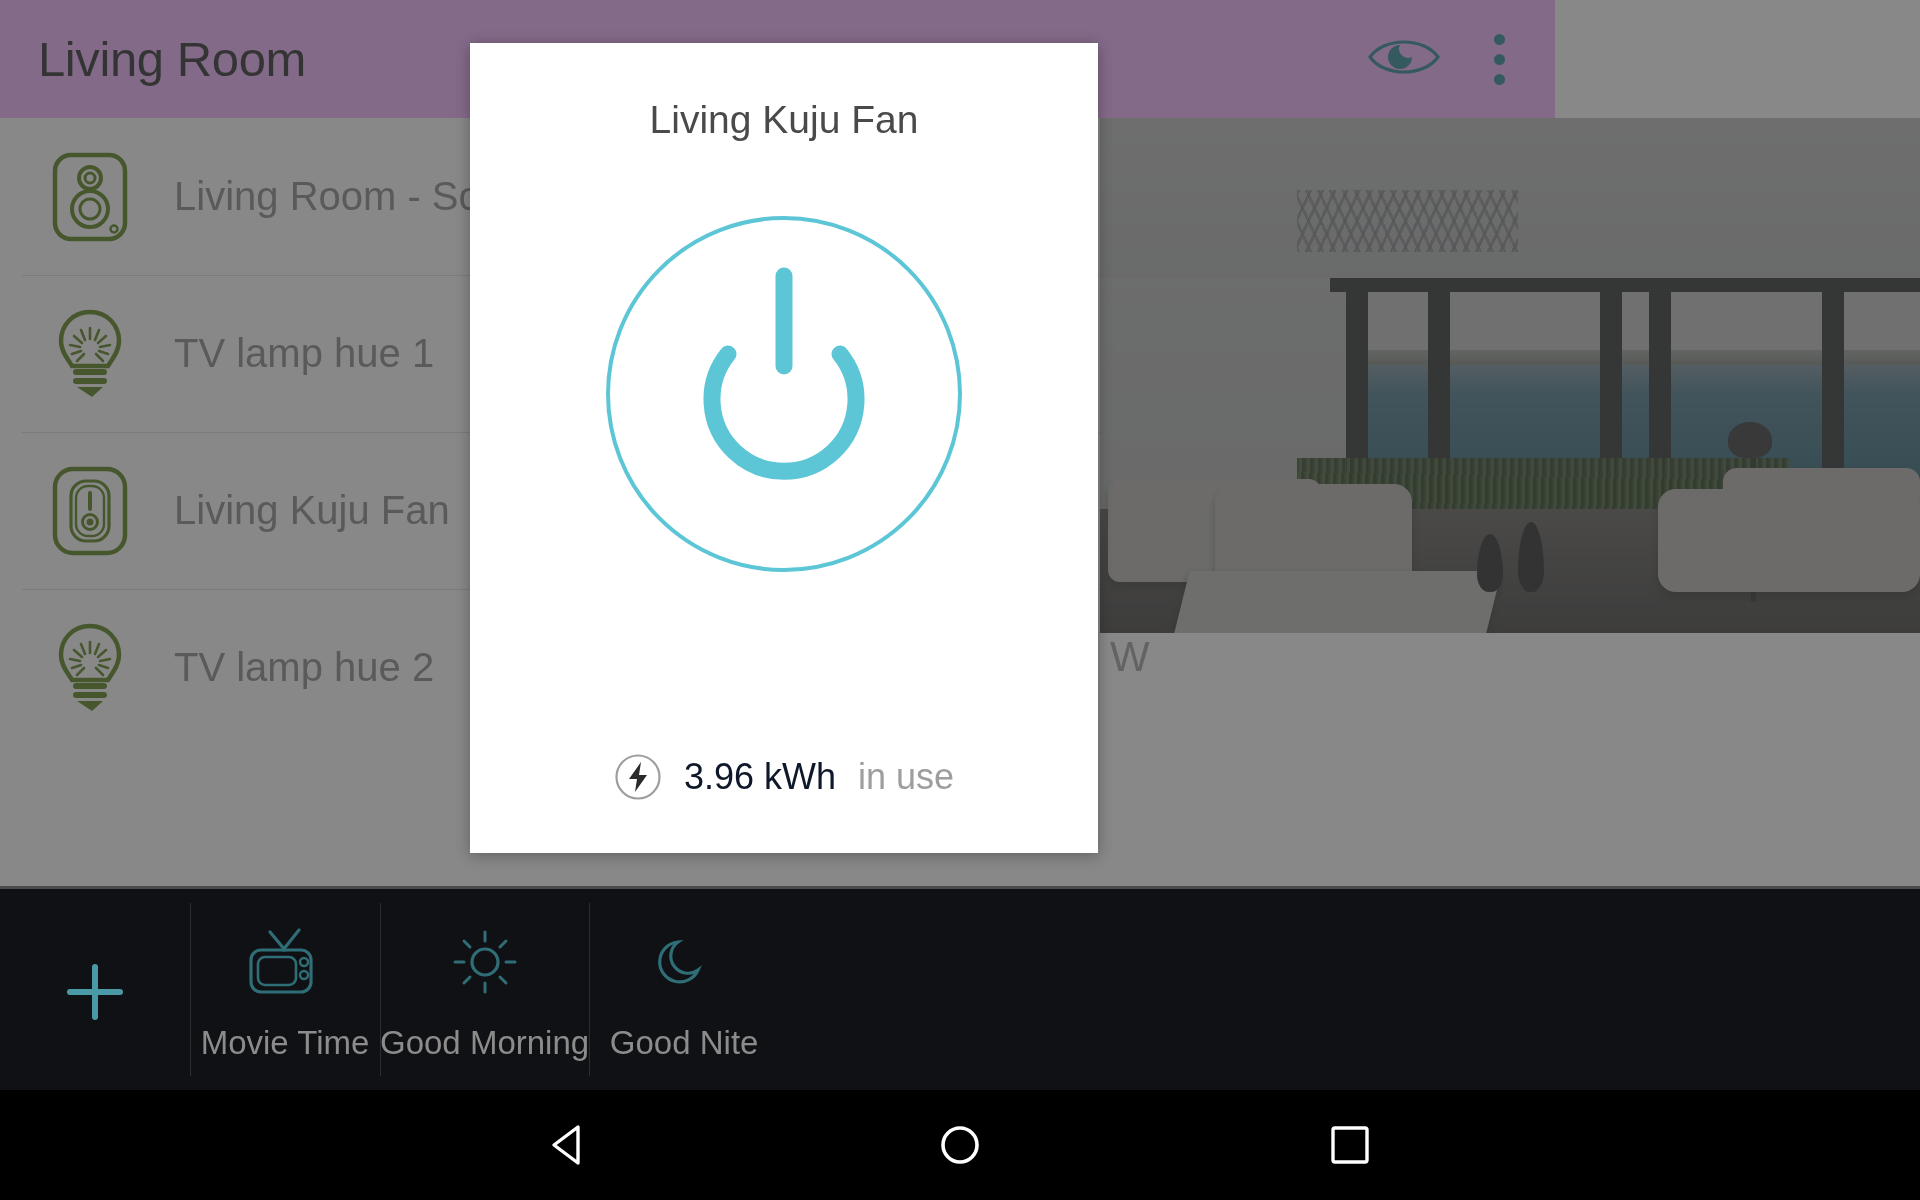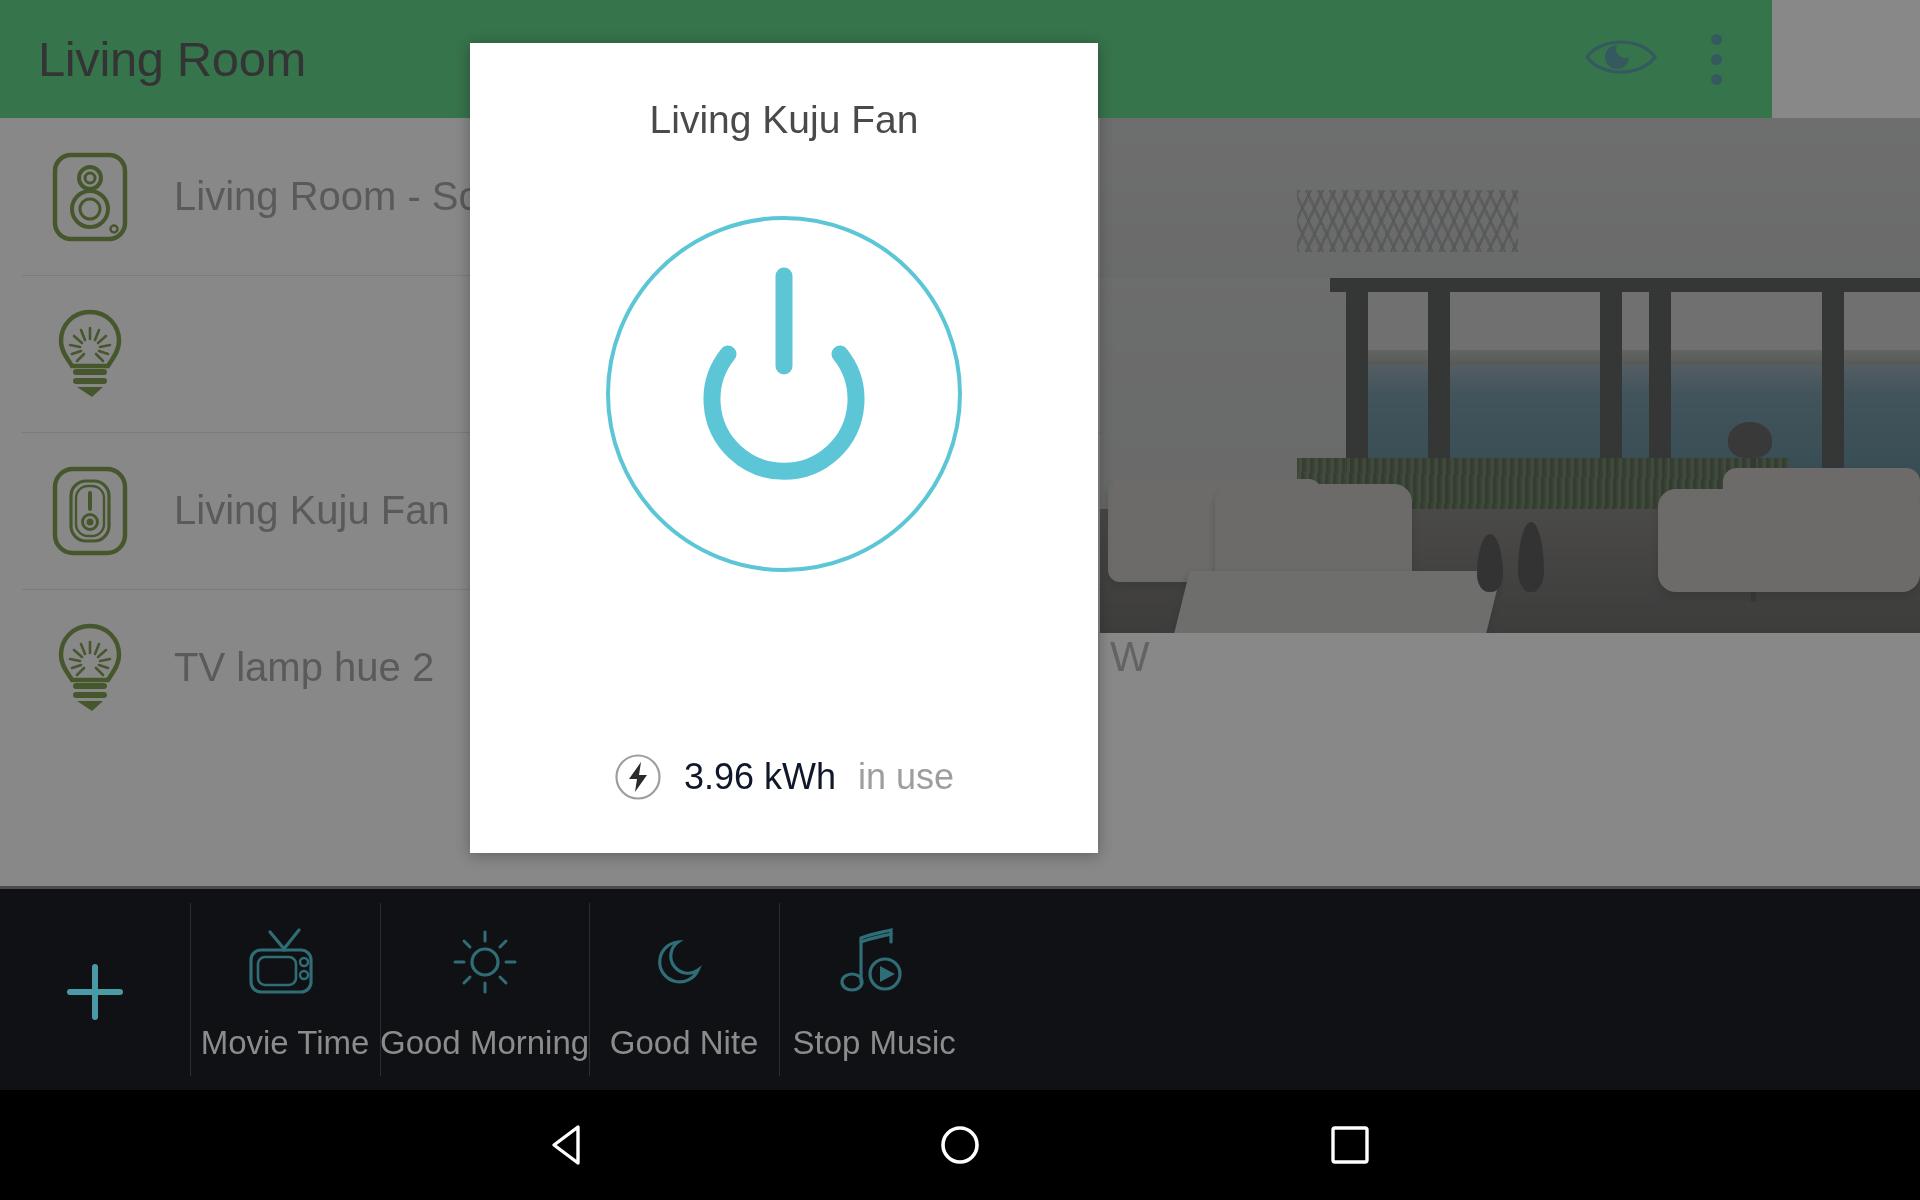--- a/index.html
+++ b/index.html
@@ -18,22 +18,22 @@
   
   #app {
     position: absolute; left: 0; top: 0;
     width: 1920px; height: 1090px;
     background: #fafafa;
   }
 
   
   #header {
     position: absolute; left: 0; top: 0;
-    width: 1772px; height: 118px;
-    background: #22c55e;
+    width: 1555px; height: 118px;
+    background: #f0abfc;
     display: flex; align-items: center;
   }
   #page-title {
     margin-left: 38px;
     font-size: 49px;
     color: #1f1f1f;
     font-weight: 400;
     letter-spacing: -0.4px;
   }
   #header-actions {
@@ -289,20 +289,21 @@
               <line x1="21" y1="48" x2="30" y2="45"></line>
               <line x1="57" y1="48" x2="48" y2="45"></line>
               <line x1="26" y1="55" x2="33" y2="48"></line>
               <line x1="52" y1="55" x2="45" y2="48"></line>
             </g>
             <rect x="22" y="63" width="34" height="6" rx="3" fill="#4f7a0b"></rect>
             <rect x="22" y="72" width="34" height="6" rx="3" fill="#4f7a0b"></rect>
             <path d="M26 81 L52 81 L41 91 Z" fill="#4f7a0b"></path>
           </svg>
         </div>
+        <div class="device-label">TV lamp hue 1</div>
       </div>
 
       <div class="device-row">
         <div class="device-icon">
           <svg width="78" height="92" viewBox="0 0 78 92">
             <rect x="4" y="4" width="70" height="84" rx="18" fill="none" stroke="#4f7a0b" stroke-width="4.5"></rect>
             <rect x="20" y="16" width="38" height="60" rx="15" fill="none" stroke="#4f7a0b" stroke-width="3.2"></rect>
             <rect x="25" y="21" width="28" height="50" rx="12" fill="none" stroke="#4f7a0b" stroke-width="2.4"></rect>
             <line x1="39" y1="28" x2="39" y2="44" stroke="#4f7a0b" stroke-width="4" stroke-linecap="round"></line>
             <circle cx="39" cy="57" r="7.5" fill="none" stroke="#4f7a0b" stroke-width="3"></circle>
@@ -416,32 +417,20 @@
     <div class="scene">
       <div class="scene-icon">
         <svg width="72" height="72" viewBox="0 0 72 72">
           <path d="M50 44 A20 20 0 1 1 30 16 A16 16 0 0 0 50 44 Z" fill="none" stroke="#2f6d77" stroke-width="3.2"></path>
         </svg>
       </div>
       <div class="scene-label">Good Nite</div>
     </div>
 
 
-    <div class="scene">
-      <div class="scene-icon">
-        <svg width="78" height="76" viewBox="0 0 78 76">
-          <path d="M26 58 L26 14 C36 10 48 8 56 6 L56 18" fill="none" stroke="#2f6d77" stroke-width="3.2" stroke-linecap="round"></path>
-          <path d="M26 18 C36 14 48 12 56 10" fill="none" stroke="#2f6d77" stroke-width="3.2" stroke-linecap="round"></path>
-          <ellipse cx="17" cy="58" rx="10" ry="8" fill="none" stroke="#2f6d77" stroke-width="3.2"></ellipse>
-          <circle cx="50" cy="50" r="15" fill="none" stroke="#2f6d77" stroke-width="3.2"></circle>
-          <path d="M45 42 L60 50 L45 58 Z" fill="#2f6d77"></path>
-        </svg>
-      </div>
-      <div class="scene-label">Stop Music</div>
-    </div>
 
   </div>
 
   <div id="dialog">
     <div id="dialog-title">Living Kuju Fan</div>
 
     <div id="power-wrap">
       <svg width="360" height="360" viewBox="0 0 360 360">
         <circle cx="180" cy="180" r="176" fill="none" stroke="#5cc6d6" stroke-width="4"></circle>
         <path d="M124 140 A72 72 0 1 0 236 140" fill="none" stroke="#5cc6d6" stroke-width="17" stroke-linecap="round"></path>

